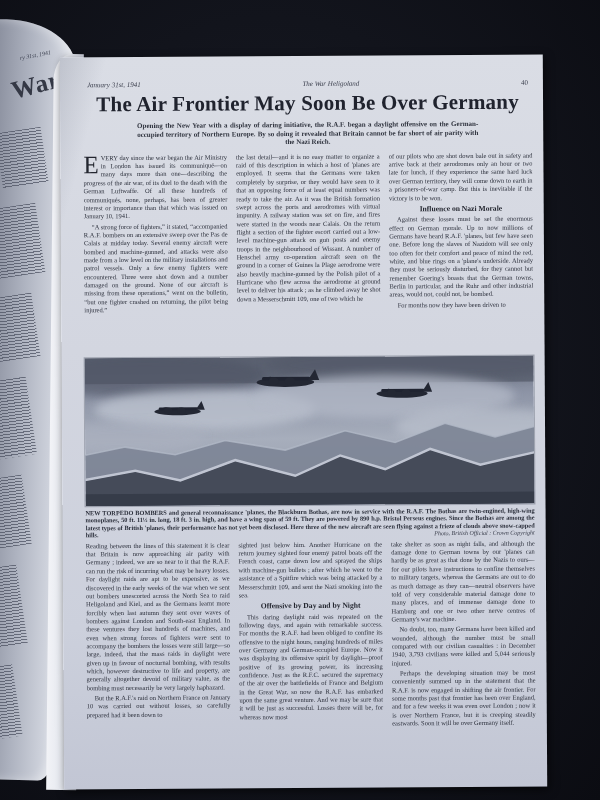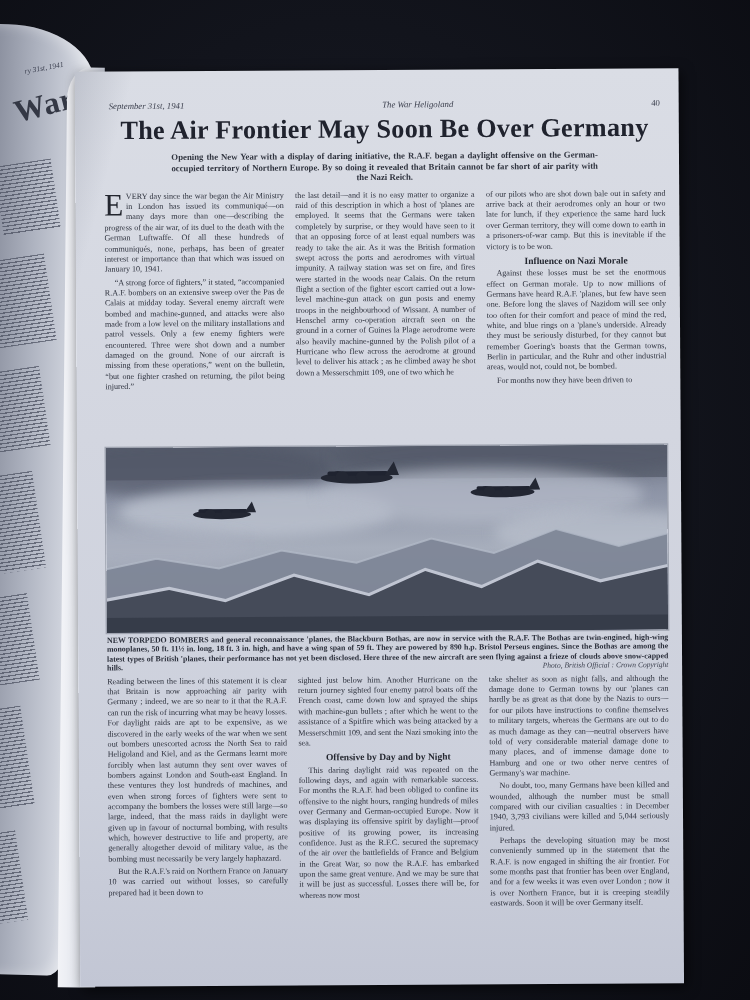--- a/index.html
+++ b/index.html
@@ -99,21 +99,21 @@
     <div class="txt-lines tl4"></div>
     <div class="txt-lines tl5"></div>
     <div class="txt-lines tl6"></div>
     <div class="txt-lines tl7"></div>
   </div>
   <div class="fore-edge"></div>
 
   <div class="main-page">
 
     <div class="hdr">
-      <span class="date">September 31st, 1941</span>
+      <span class="date">January 31st, 1941</span>
       <span class="pub">The War Heligoland</span>
       <span class="pno">40</span>
     </div>
 
     <div class="headline">The Air Frontier May Soon Be Over Germany</div>
 
     <div class="standfirst">Opening the New Year with a display of daring initiative, the R.A.F. began a daylight offensive on the German-occupied territory of Northern Europe. By so doing it revealed that Britain cannot be far short of air parity with the Nazi Reich.</div>
 
     <div class="cols cols1">
       <div class="col">

